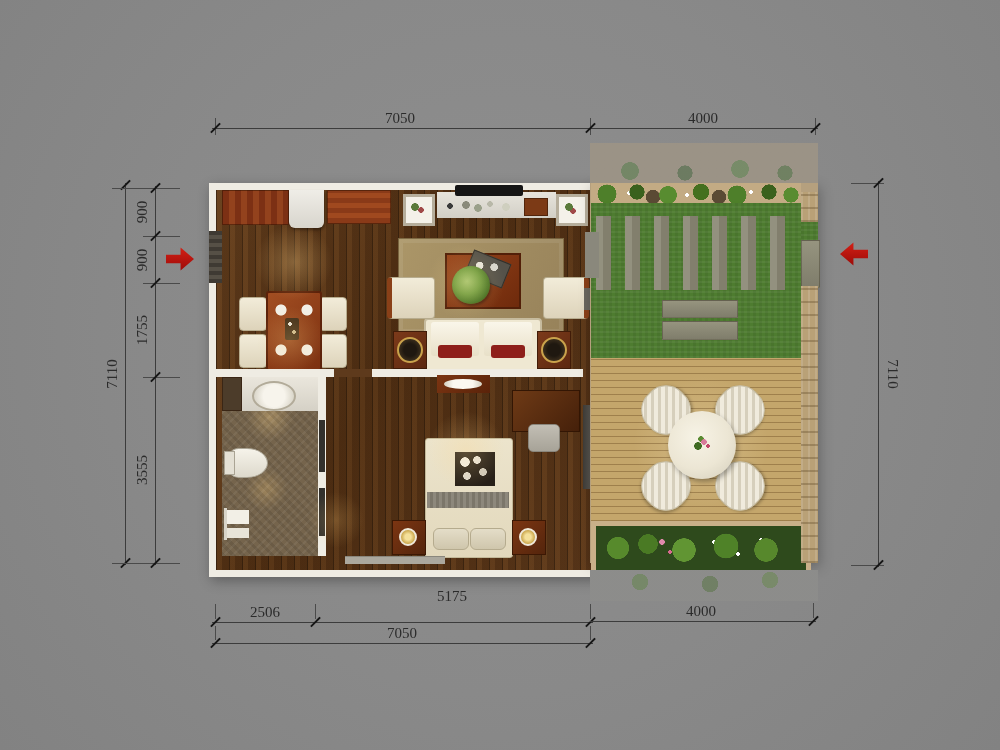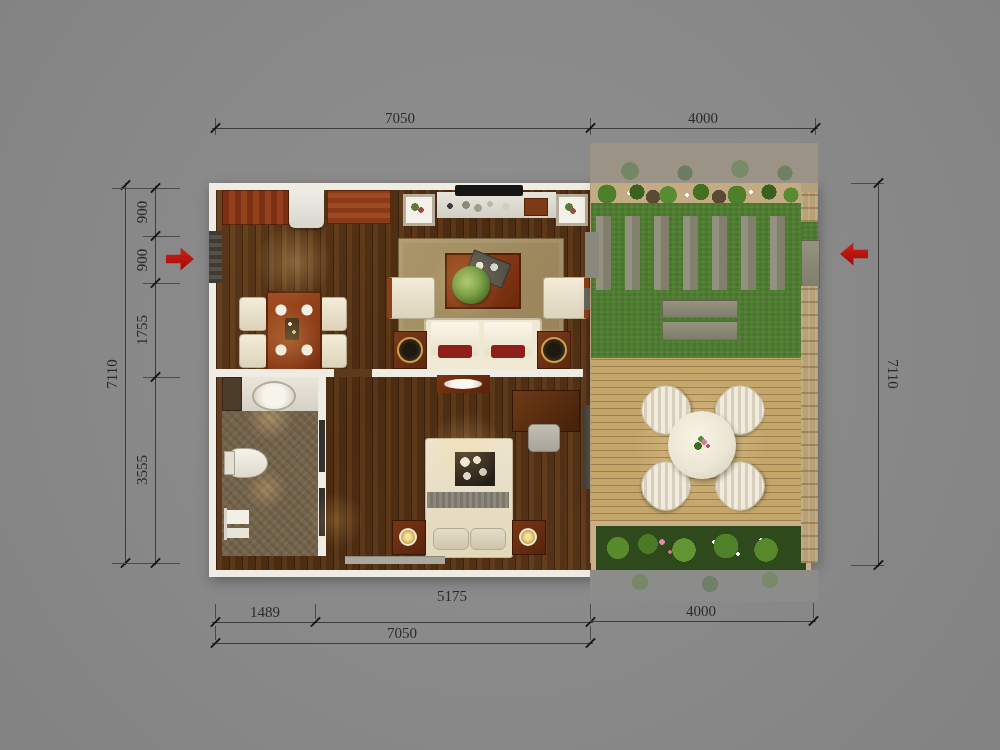--- a/index.html
+++ b/index.html
@@ -272,21 +272,21 @@
   <div class="a tick" style="left:872px;top:564px;"></div>
   <div class="a vlab vlab-r" style="left:884px;top:374px;">7110</div>
 
   <div class="a ext" style="left:215px;top:604px;width:1px;height:15px;"></div>
   <div class="a ext" style="left:315px;top:604px;width:1px;height:15px;"></div>
   <div class="a ext" style="left:590px;top:604px;width:1px;height:15px;"></div>
   <div class="a dl" style="left:212px;top:622px;width:381px;height:1px;"></div>
   <div class="a tick" style="left:209px;top:621px;"></div>
   <div class="a tick" style="left:309px;top:621px;"></div>
   <div class="a tick" style="left:584px;top:621px;"></div>
-  <div class="a dlabel" style="left:235px;top:604px;width:60px;">1489</div>
+  <div class="a dlabel" style="left:235px;top:604px;width:60px;">2506</div>
   <div class="a dlabel" style="left:422px;top:588px;width:60px;">5175</div>
 
   <div class="a ext" style="left:215px;top:626px;width:1px;height:14px;"></div>
   <div class="a ext" style="left:590px;top:626px;width:1px;height:14px;"></div>
   <div class="a dl" style="left:212px;top:643px;width:381px;height:1px;"></div>
   <div class="a tick" style="left:209px;top:642px;"></div>
   <div class="a tick" style="left:584px;top:642px;"></div>
   <div class="a dlabel" style="left:372px;top:625px;width:60px;">7050</div>
 
   <div class="a ext" style="left:813px;top:603px;width:1px;height:15px;"></div>

